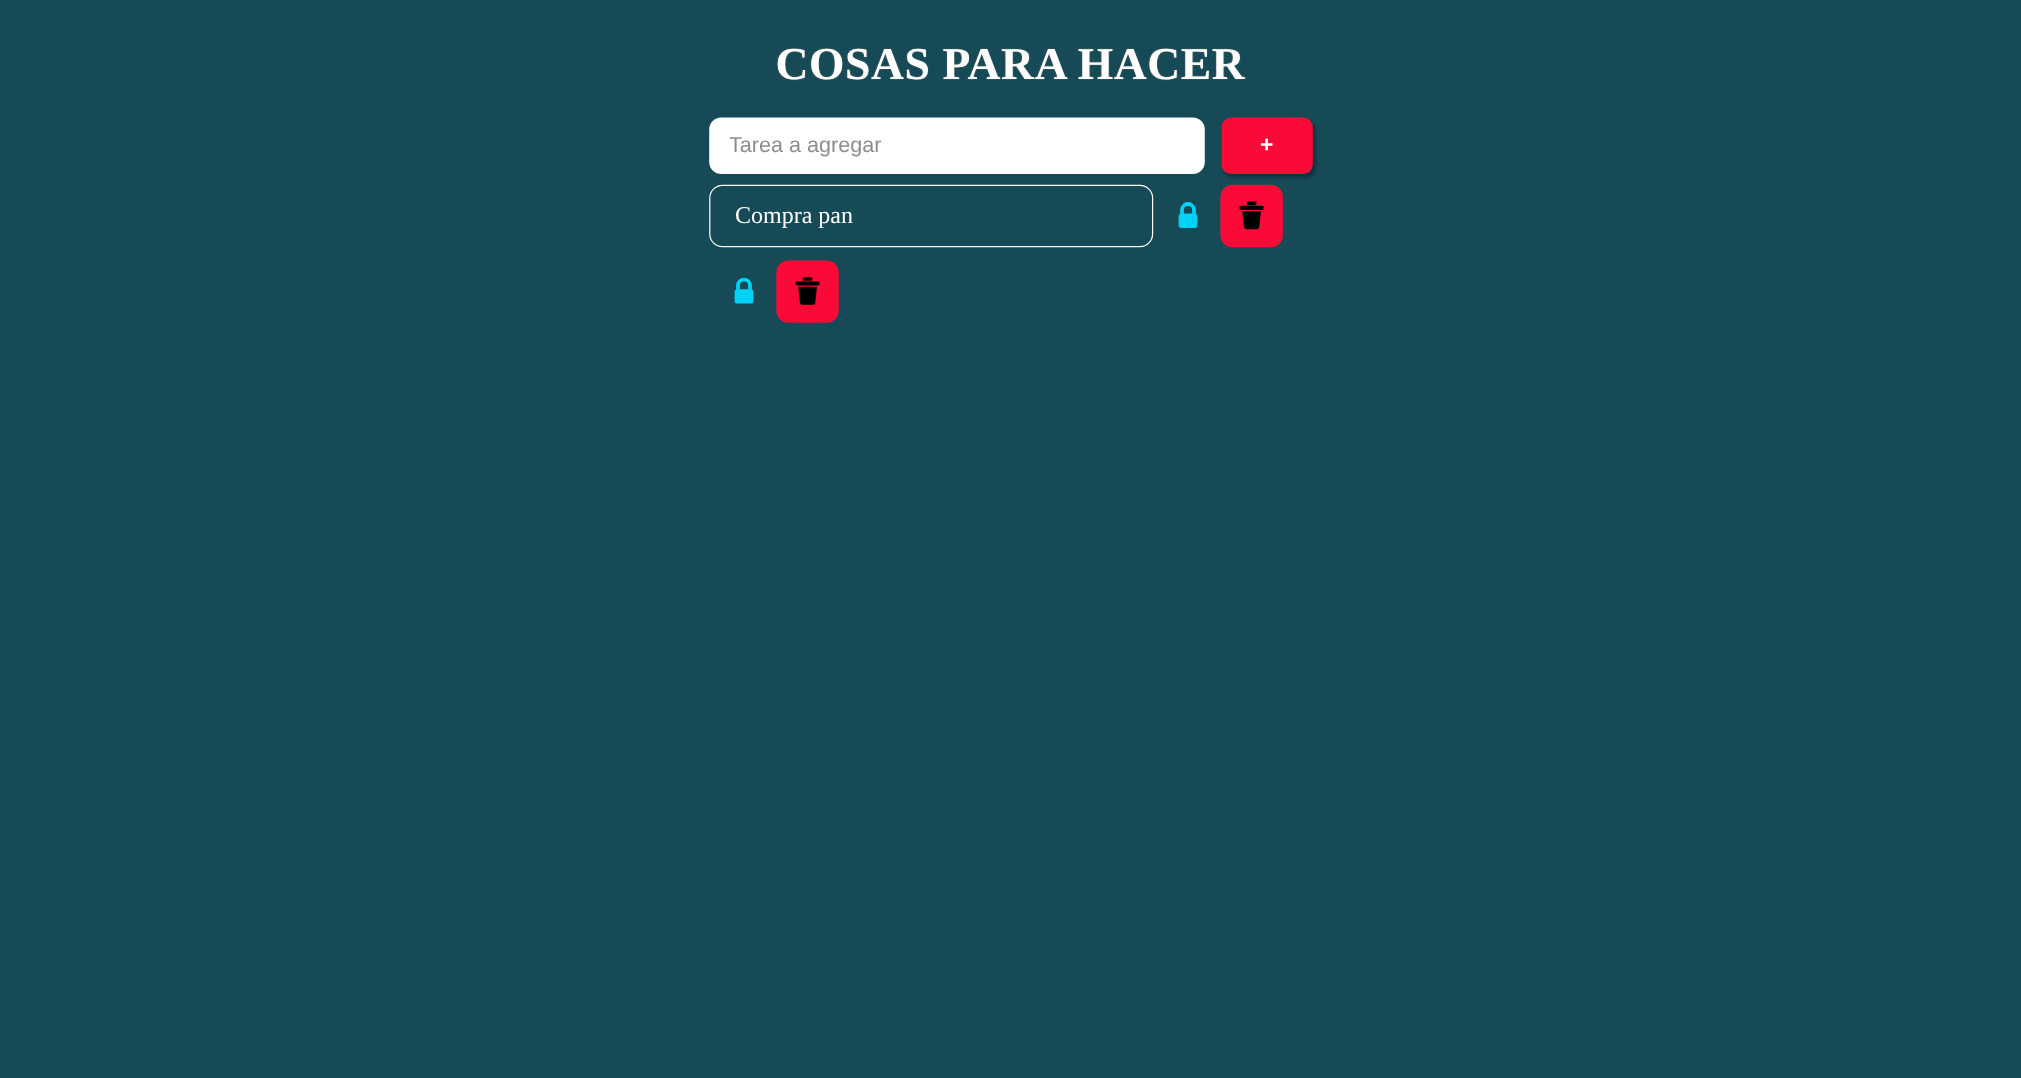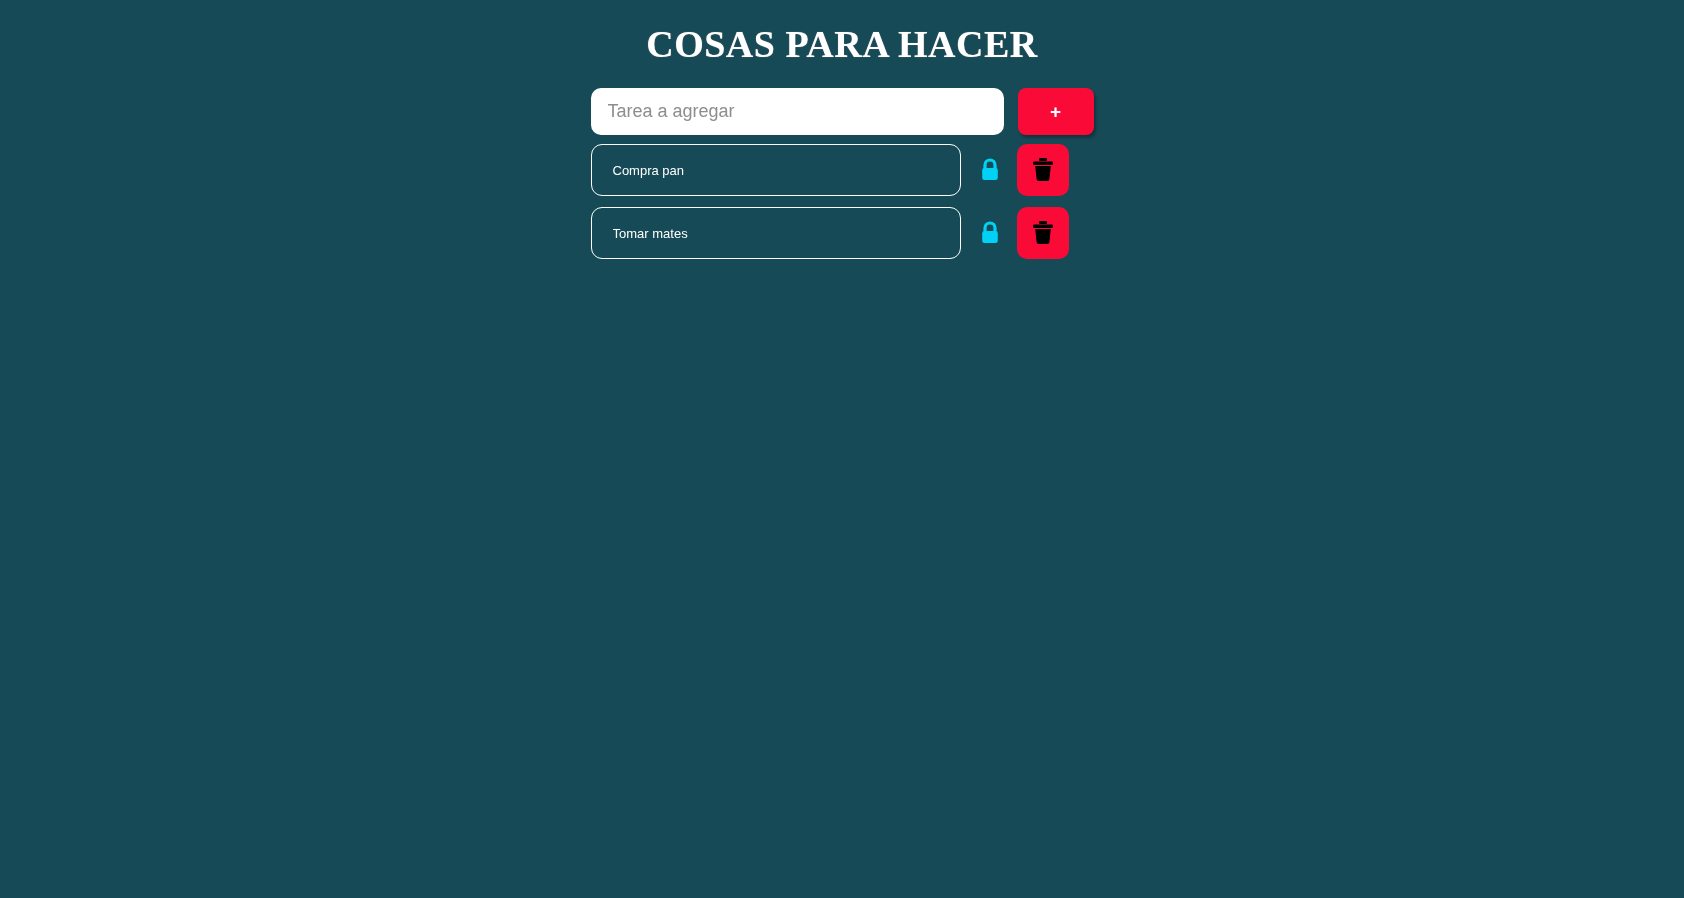--- a/index.html
+++ b/index.html
@@ -12,21 +12,21 @@
     height: 898px;
     background: #174a57;
     font-family: "Liberation Sans", sans-serif;
     overflow: hidden;
   }
 
   .app {
     width: 1684px;
     height: 898px;
     box-sizing: border-box;
-    padding-top: 18px;
+    padding-top: 28px;
     display: flex;
     flex-direction: column;
     align-items: center;
   }
 
   .page-title {
     font-family: "Liberation Serif", serif;
     font-weight: bold;
     font-size: 38px;
     letter-spacing: 0.5px;
@@ -105,22 +105,22 @@
 
   .task-input {
     width: 370px;
     height: 52px;
     box-sizing: border-box;
     background: transparent;
     border: 1px solid #ffffff;
     border-radius: 11px;
     outline: none;
     padding: 0 21px;
-    font-family: Liberation Sans, sans-serif;
-    font-size: 13px;
+    font-family: Liberation Serif, serif;
+    font-size: 20px;
     color: #ffffff;
   }
 
   .lock-icon {
     width: 22px;
     height: 24px;
     margin-left: 18px;
     margin-right: 16px;
     display: flex;
     align-items: center;
@@ -169,21 +169,20 @@
     </span>
     <button class="delete-button">
       <svg width="26" height="28" viewBox="0 0 26 28" aria-hidden="true">
         <rect x="9" y="2" width="8" height="3" rx="1" fill="#000000"></rect>
         <rect x="3" y="5.5" width="20" height="3.4" rx="1.2" fill="#000000"></rect>
         <path d="M5.2 10 h15.6 l-1.4 13.2 a2 2 0 0 1 -2 1.8 h-8.8 a2 2 0 0 1 -2 -1.8 Z" fill="#000000"></path>
       </svg>
     </button>
   </li>
       <li class="task-row">
-    <input class="task-input" type="text" value="Tomar mates" style="">
     <span class="lock-icon">
       <svg width="22" height="24" viewBox="0 0 22 24" aria-hidden="true">
         <path d="M6 10 V7 a5 5 0 0 1 10 0 v3" fill="none" stroke="#00d1f5" stroke-width="3.2" stroke-linecap="round"></path>
         <rect x="3.2" y="10" width="15.6" height="12" rx="2.2" fill="#00d1f5"></rect>
       </svg>
     </span>
     <button class="delete-button">
       <svg width="26" height="28" viewBox="0 0 26 28" aria-hidden="true">
         <rect x="9" y="2" width="8" height="3" rx="1" fill="#000000"></rect>
         <rect x="3" y="5.5" width="20" height="3.4" rx="1.2" fill="#000000"></rect>

